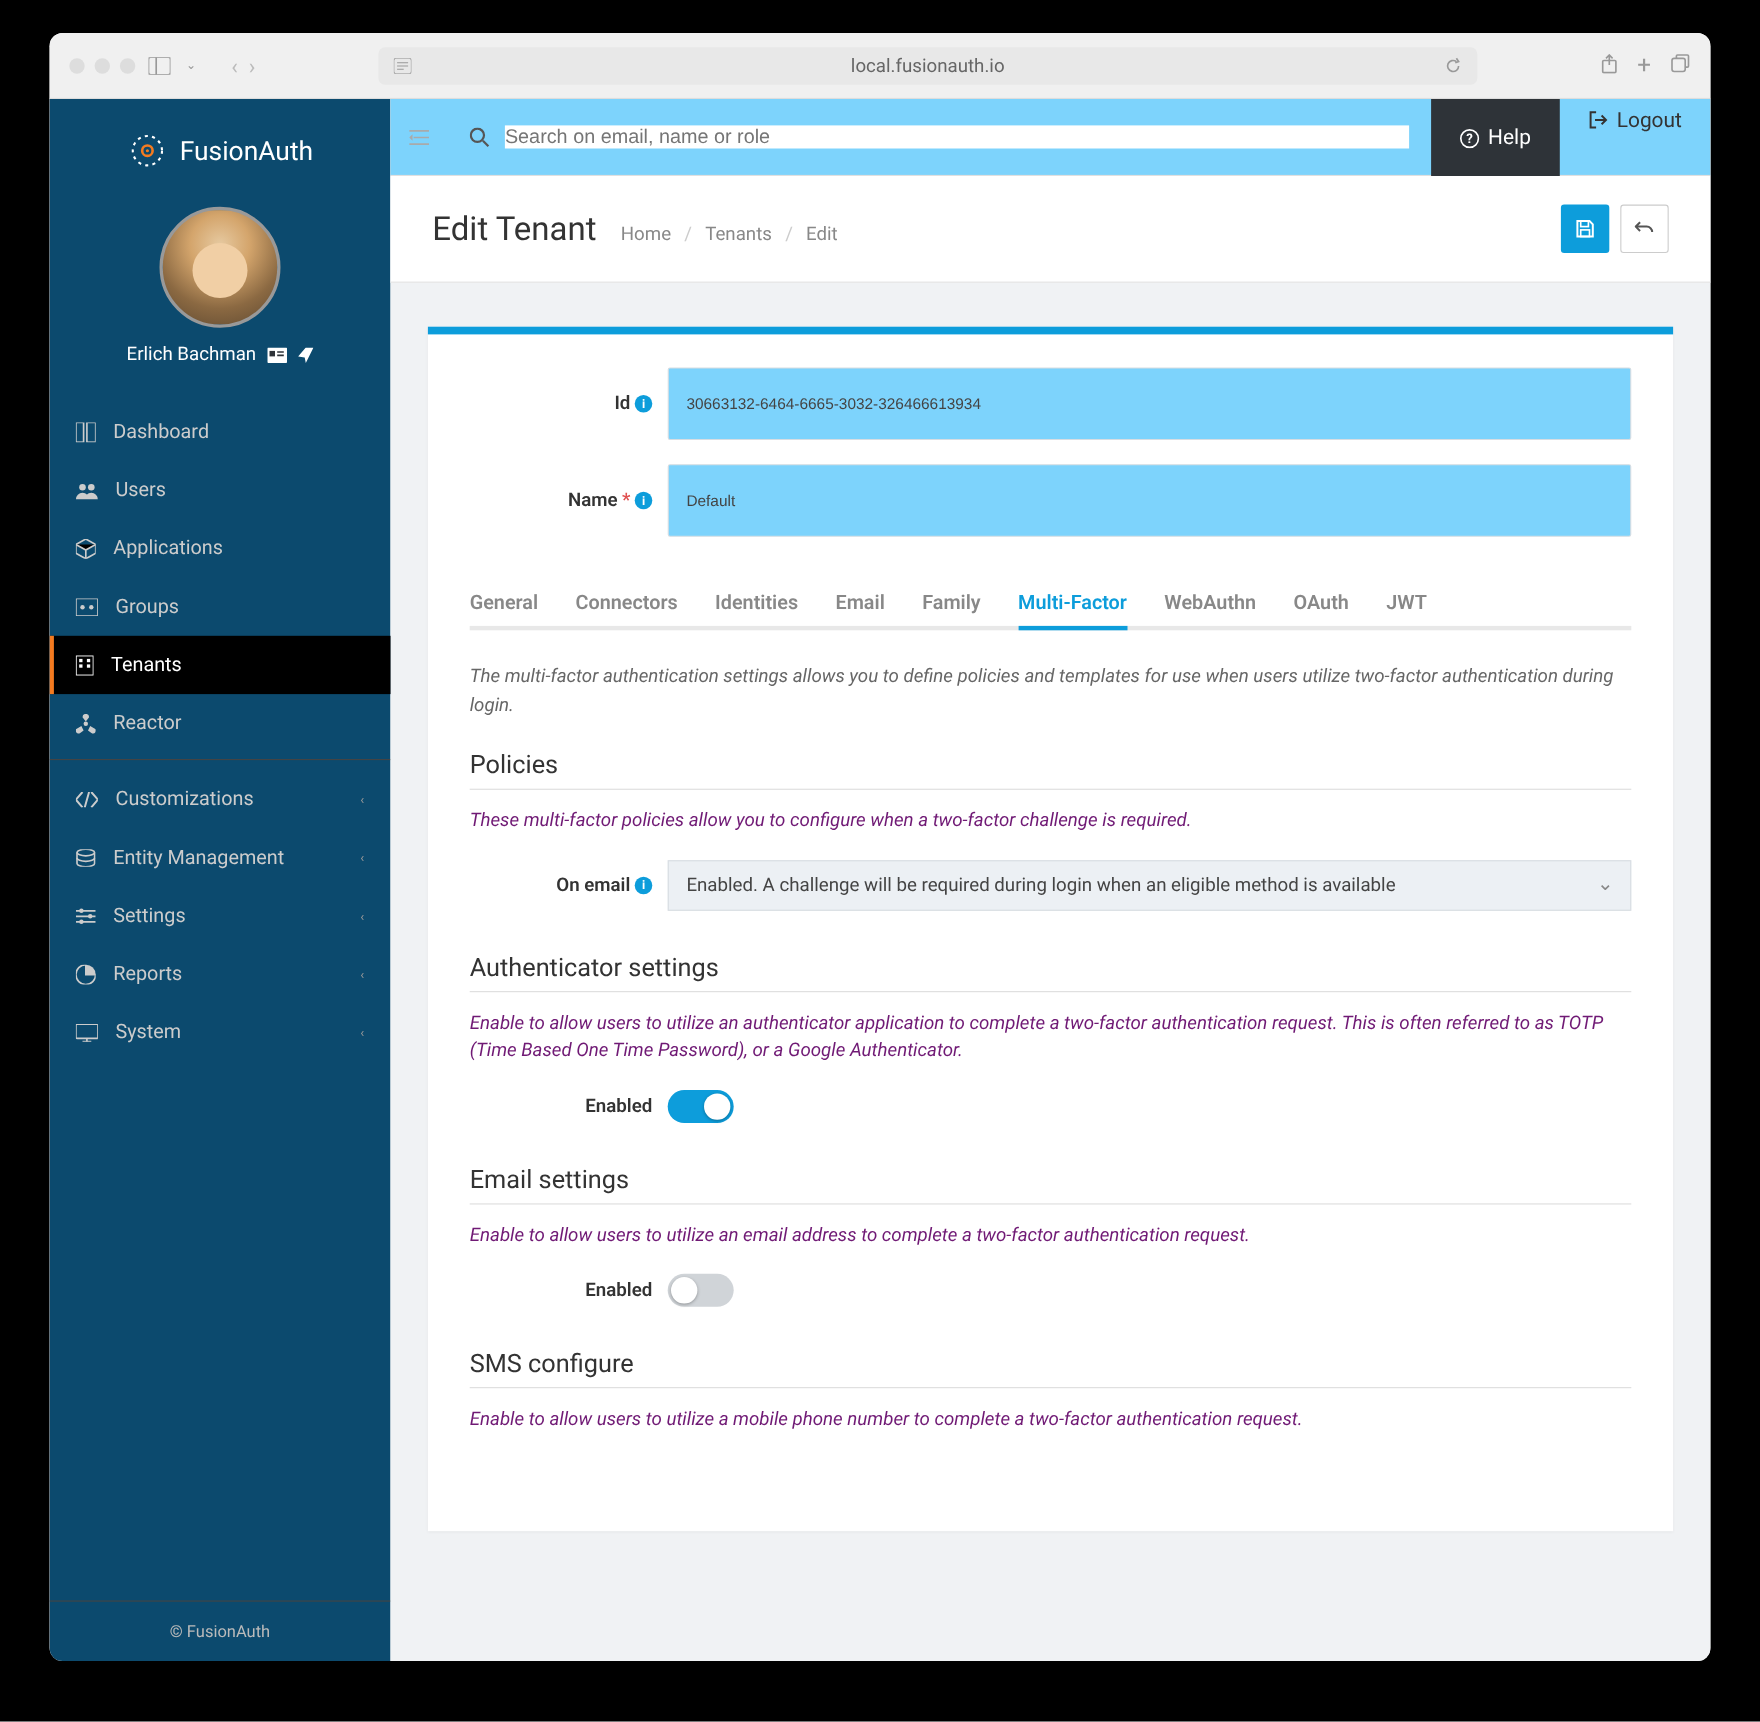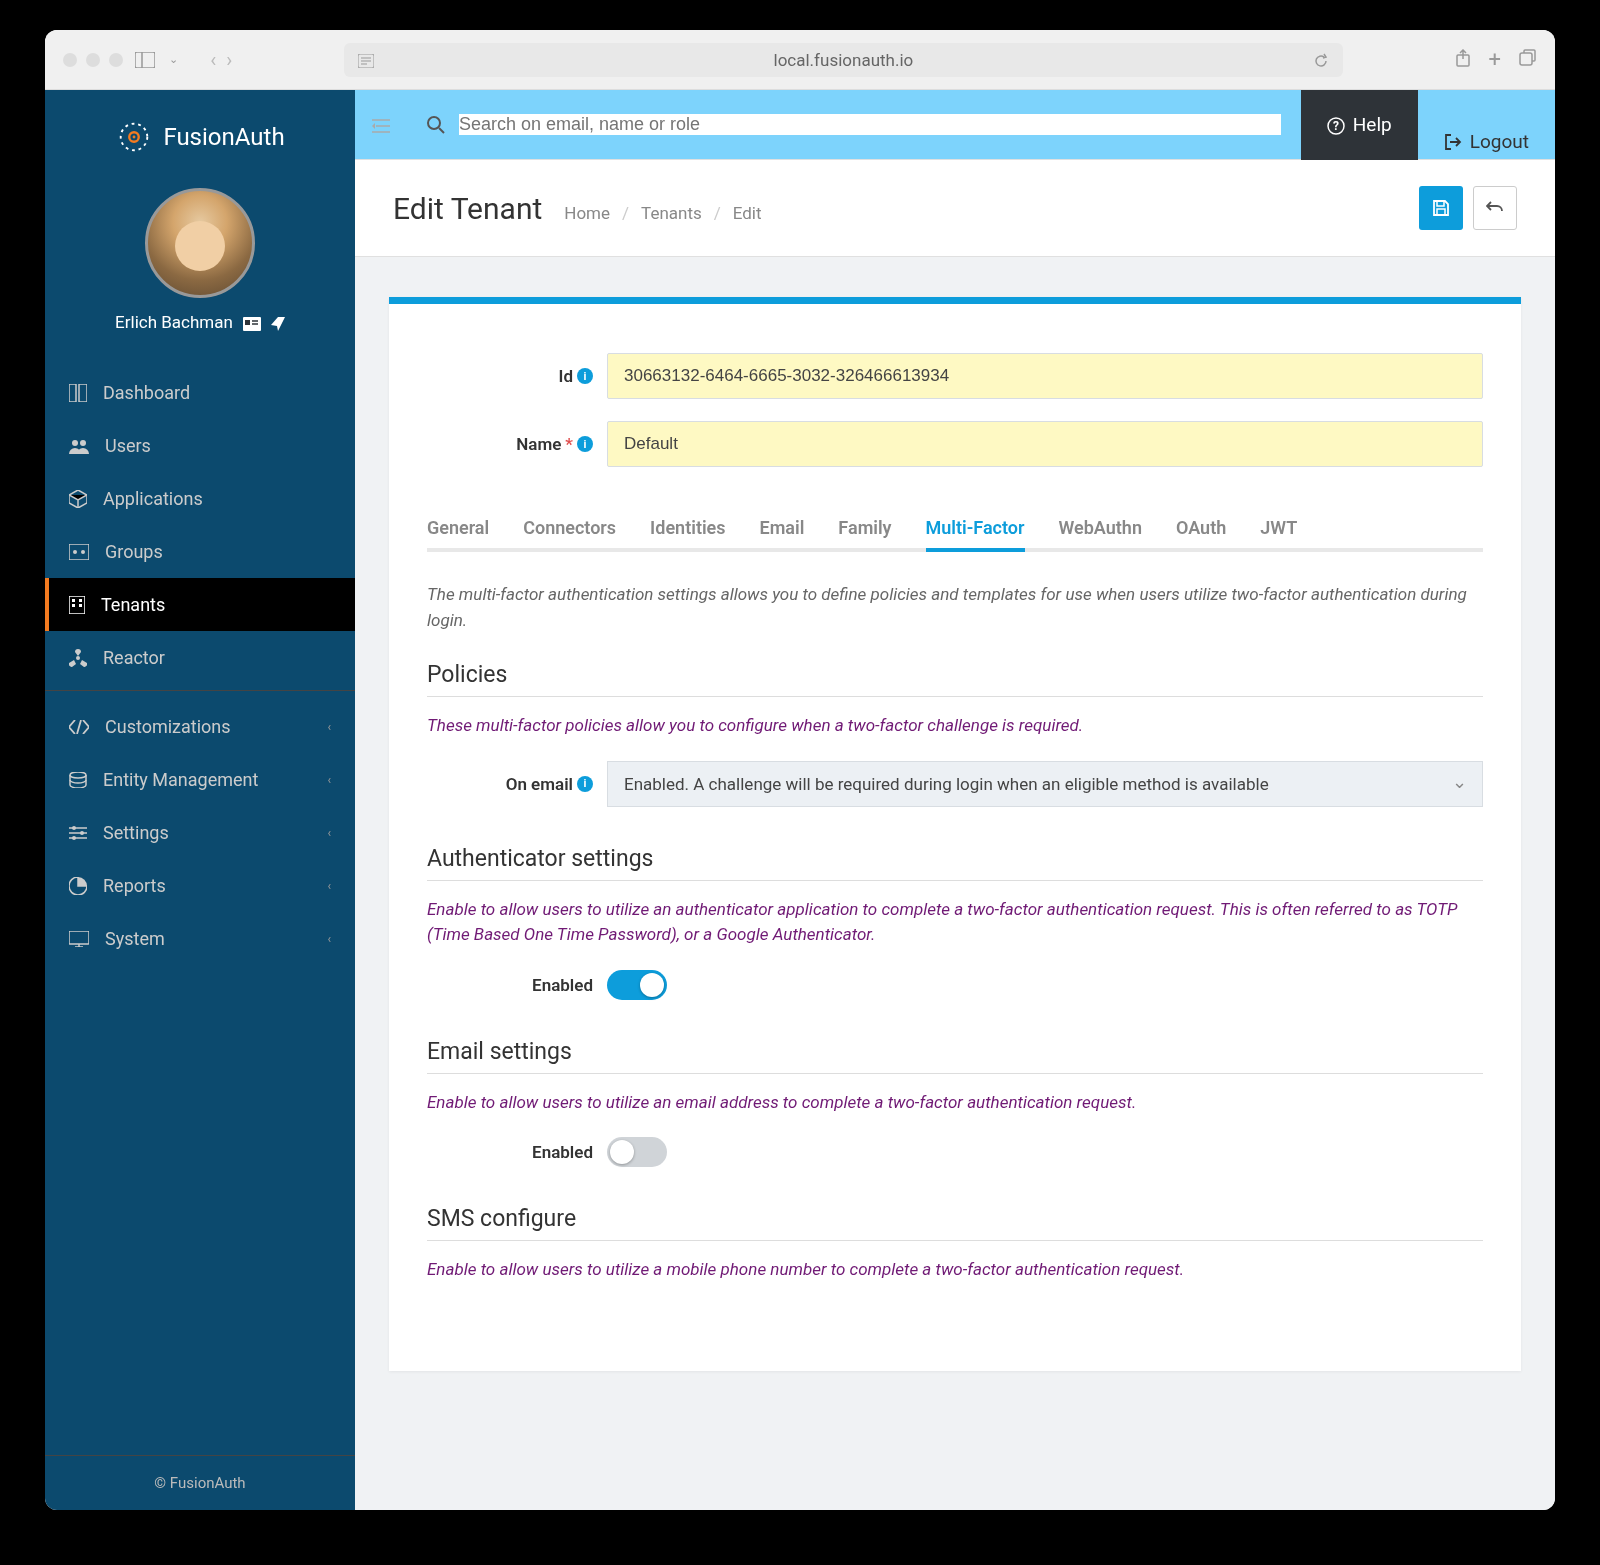--- a/index.html
+++ b/index.html
@@ -29,39 +29,39 @@
 .nav li .caret { margin-left: auto; font-size: 12px; color: #999; }
 .nav-section-spacer { height: 10px; border-top: 1px solid #444; margin-top: 6px; }
 .sidebar-footer { margin-top: auto; text-align: center; padding: 18px; font-size: 15px; color: #bbb; border-top: 1px solid #444; }
 
 .main { flex: 1; background: #f0f2f4; display: flex; flex-direction: column; }
 .topbar { background: #7dd3fc; height: 70px; display: flex; align-items: center; border-bottom: 1px solid #e0e0e0; }
 .topbar .toggle { width: 52px; text-align: center; color: #aaa; font-size: 18px; }
 .topbar .search-wrap { flex: 1; display: flex; align-items: center; gap: 14px; padding: 0 20px; }
 .topbar .search-wrap input { border: none; outline: none; font-size: 18px; color: #888; flex: 1; }
 .help-btn { background: #2e3338; color: #fff; padding: 0 26px; height: 70px; display: flex; align-items: center; gap: 8px; font-size: 19px; cursor: pointer; }
-.logout-btn { padding: 0 26px; height: 56px; display: flex; align-items: flex-end; gap: 8px; font-size: 19px; color: #333; cursor: pointer; }
+.logout-btn { padding: 0 26px; height: 56px; display: flex; align-items: flex-start; gap: 8px; font-size: 19px; color: #333; cursor: pointer; }
 
 .page-header { background: #fff; padding: 26px 38px; display: flex; align-items: center; justify-content: space-between; border-bottom: 1px solid #e0e0e0; }
 .page-header-left { display: flex; align-items: baseline; gap: 22px; }
 .page-title { font-size: 30px; font-weight: 400; color: #333; }
 .breadcrumb { font-size: 17px; color: #888; display: flex; gap: 12px; }
 .breadcrumb .sep { color: #ccc; }
 .header-actions { display: flex; gap: 10px; }
 .icon-btn { width: 44px; height: 44px; border-radius: 3px; display: flex; align-items: center; justify-content: center; cursor: pointer; }
 .icon-btn.primary { background: #0d9ddb; color: #fff; }
 .icon-btn.secondary { background: #fff; border: 1px solid #ccc; color: #666; }
 
 .panel-wrap { padding: 40px 34px 0; }
 .panel { background: #fff; border-top: 7px solid #0d9ddb; padding: 30px 38px 50px; box-shadow: 0 1px 3px rgba(0,0,0,0.06); }
-.form-row { display: flex; align-items: center; margin-bottom: 22px; margin-top: 19px; }
+.form-row { display: flex; align-items: center; margin-bottom: 22px; }
 .form-label { width: 180px; text-align: right; padding-right: 14px; font-size: 17px; font-weight: 600; color: #333; display: flex; justify-content: flex-end; align-items: center; gap: 4px; }
 .form-label .req { color: #e05050; }
 .info-icon { width: 16px; height: 16px; border-radius: 50%; background: #0d9ddb; color: #fff; font-size: 11px; display: inline-flex; align-items: center; justify-content: center; font-weight: bold; }
-.form-input { flex: 1; background: #fef9c3; border: 1px solid #d8dde2; padding: 12px 16px; font-size: 17px; color: #444; border-radius: 2px; }
+.form-input { flex: 1; background: #7dd3fc; border: 1px solid #d8dde2; padding: 24px 16px; font-size: 14px; color: #444; border-radius: 2px; }
 .form-select { flex: 1; background: #ecf0f4; border: 1px solid #d8dde2; padding: 12px 16px; font-size: 17px; color: #444; appearance: none; position: relative; cursor: pointer; }
 .select-wrap { flex:1; position: relative; }
 .select-wrap::after { content: "⌄"; position: absolute; right: 16px; top: 10px; color: #888; font-size: 18px; pointer-events: none; }
 
 .tabs { display: flex; gap: 34px; border-bottom: 4px solid #e8e8e8; margin: 40px 0 30px; flex-wrap: wrap; }
 .tab { padding: 10px 0; font-size: 18px; font-weight: 600; color: #888; cursor: pointer; margin-bottom: -4px; }
 .tab.active { color: #0d9ddb; border-bottom: 4px solid #0d9ddb; }
 
 .tab-content p.intro { font-style: italic; color: #666; font-size: 17px; line-height: 1.5; margin-bottom: 28px; }
 .section-title { font-size: 23px; font-weight: 400; color: #333; padding-bottom: 8px; border-bottom: 1px solid #ddd; margin-bottom: 16px; }

